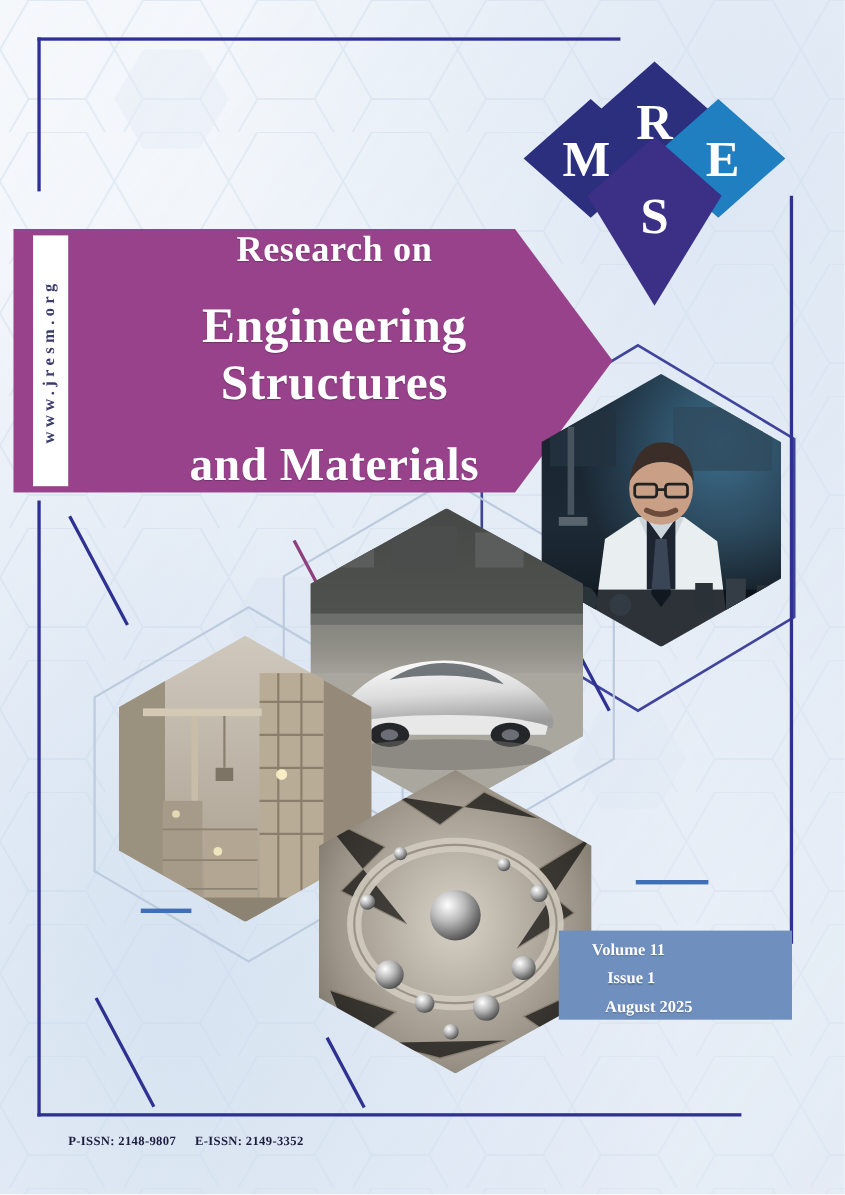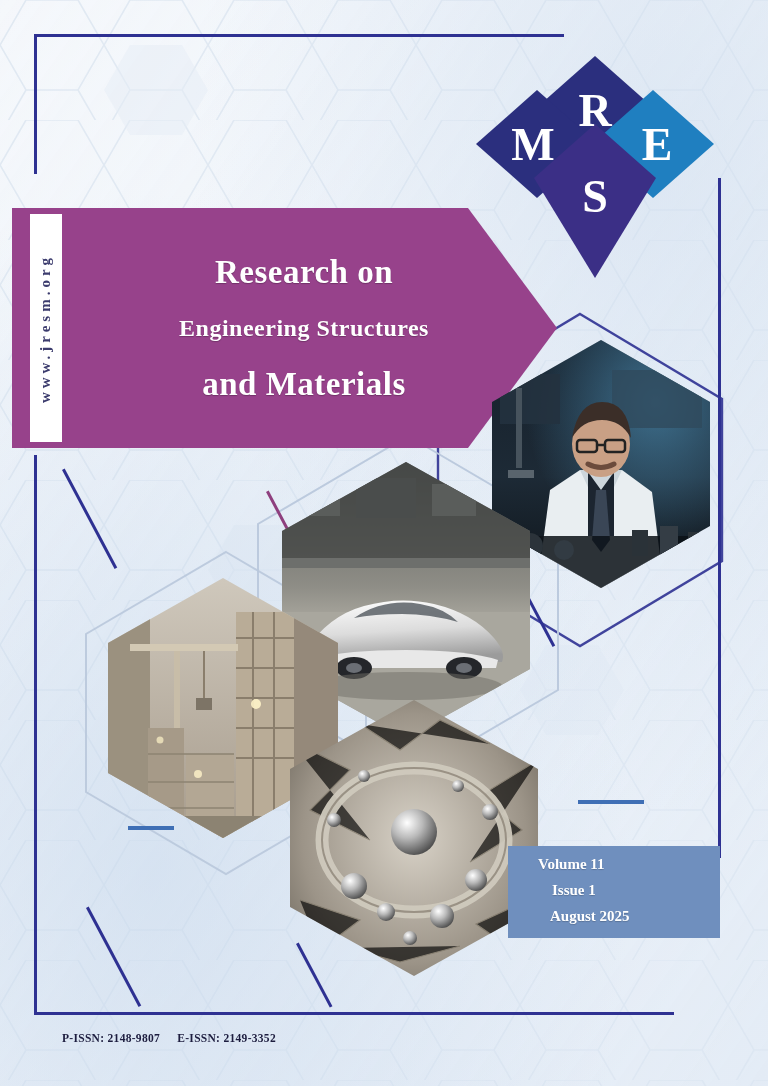--- a/index.html
+++ b/index.html
@@ -80,22 +80,22 @@
     width: 400px;
     text-align: center;
     color: #ffffff;
   }
   .title-line {
     font-weight: bold;
     letter-spacing: .5px;
     text-shadow: 0 1px 1px rgba(0,0,0,.25);
   }
   .tl1 { font-size: 33px; margin-bottom: 24px; }
-  .tl2 { font-size: 24px; margin-bottom: 24px; }
-  .tl3 { font-size: 33px; }
+  .tl2 { font-size: 45px; margin-bottom: 24px; }
+  .tl3 { font-size: 43px; }
 
   
   .url-strip {
     position: absolute;
     left: 30px;
     top: 214px;
     width: 32px;
     height: 228px;
     background: #ffffff;
     display: flex;
@@ -141,21 +141,21 @@
     border: 0;
   }
   .hex-outline svg { display: block; }
 
   
   .volume-box {
     position: absolute;
     left: 508px;
     top: 846px;
     width: 212px;
-    height: 92px;
+    height: 81px;
     background: #6f8fbe;
     color: #ffffff;
     padding: 10px 0 0 30px;
     box-sizing: border-box;
   }
   .volume-box div {
     font-weight: bold;
     font-size: 15px;
     margin-bottom: 9px;
     text-shadow: 0 1px 1px rgba(0,0,0,.2);

